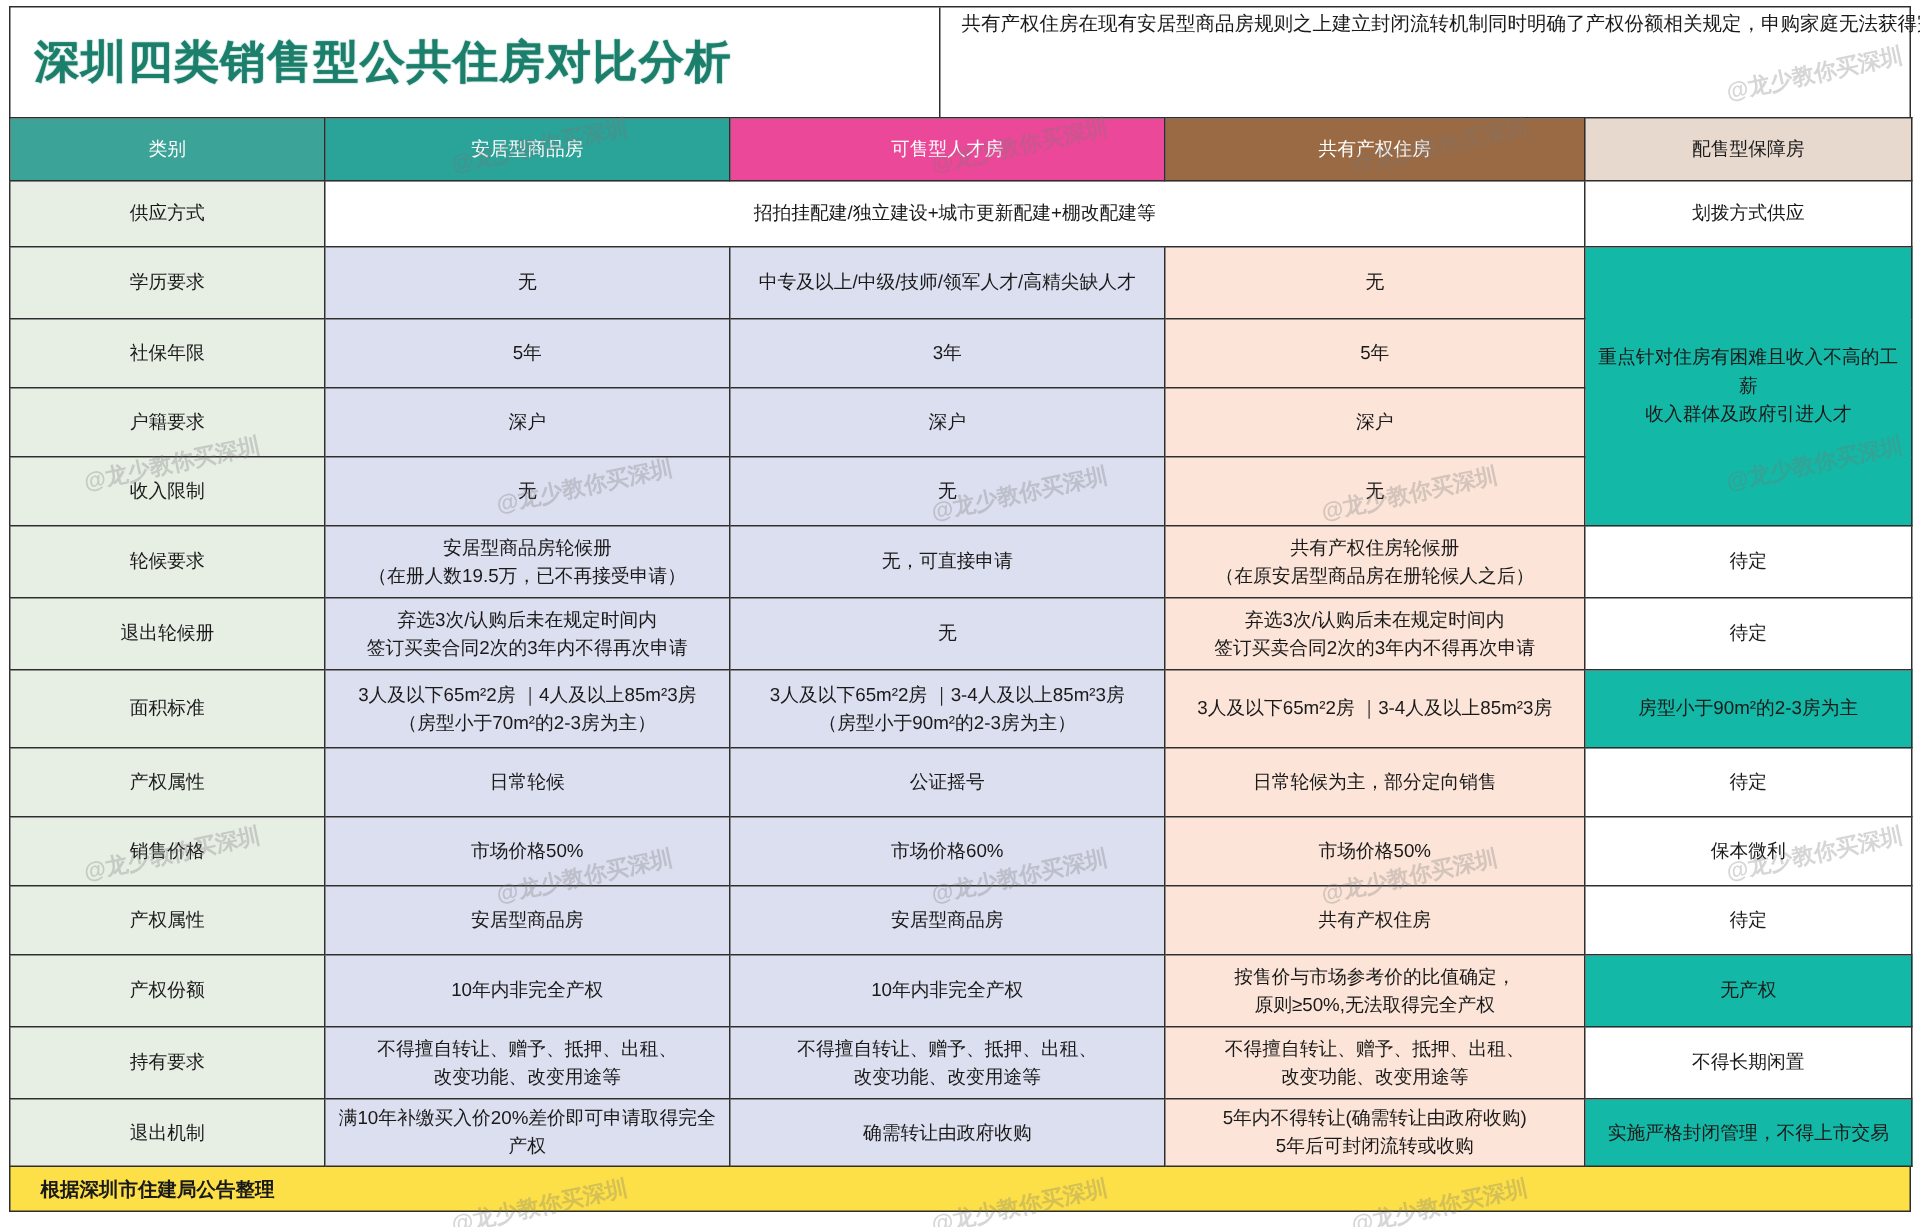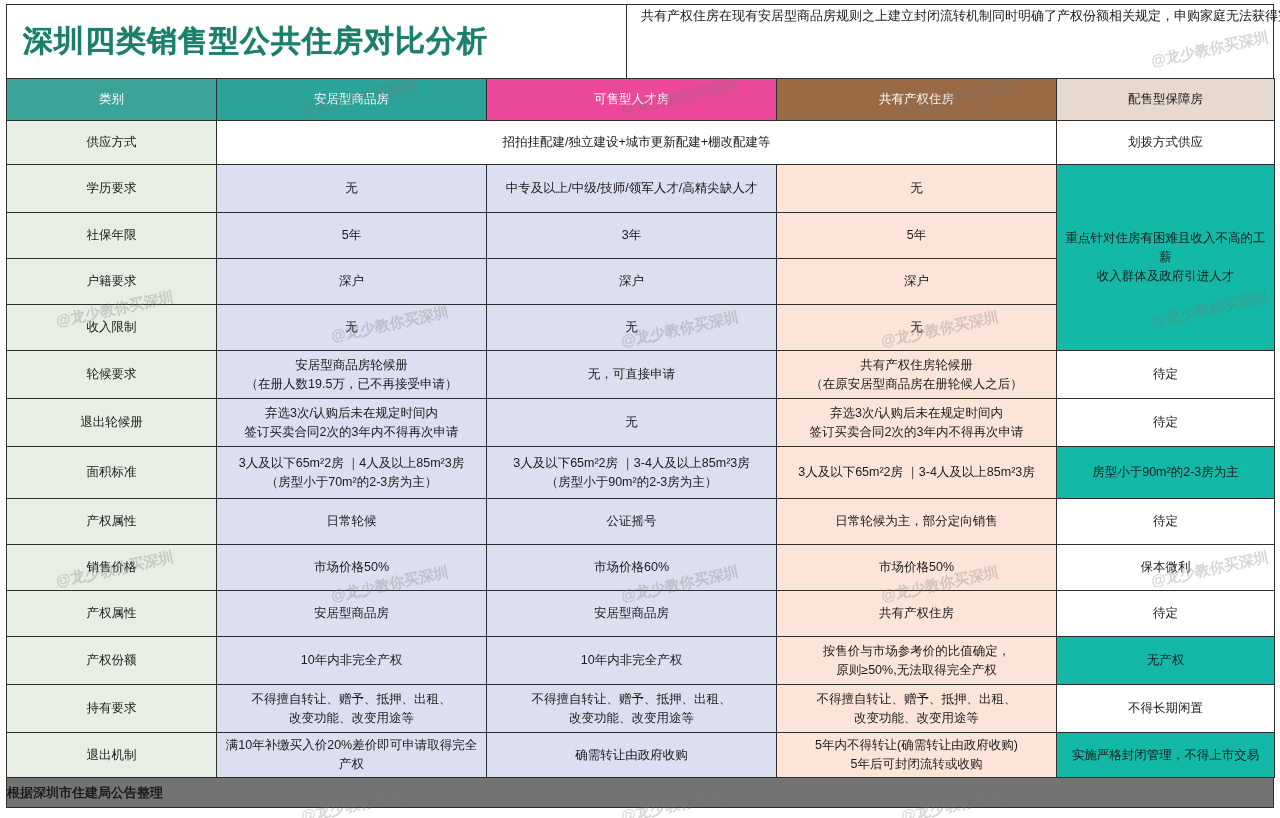--- a/index.html
+++ b/index.html
@@ -123,24 +123,24 @@
 
   
   .footer {
     margin: 0 6px;
     border: 1px solid #2e2e2e;
     border-top: none;
     box-sizing: border-box;
     height: 30px;
     display: flex;
     align-items: center;
-    padding-left: 0;
+    padding-left: 20px;
     font-size: 13px;
     font-weight: bold;
-    background: #737373;
+    background: #fde047;
   }
   
   .wm {
     position: absolute;
     color: rgba(120,120,120,0.30);
     font-size: 15px;
     font-weight: bold;
     transform: rotate(-12deg);
     pointer-events: none;
     white-space: nowrap;

